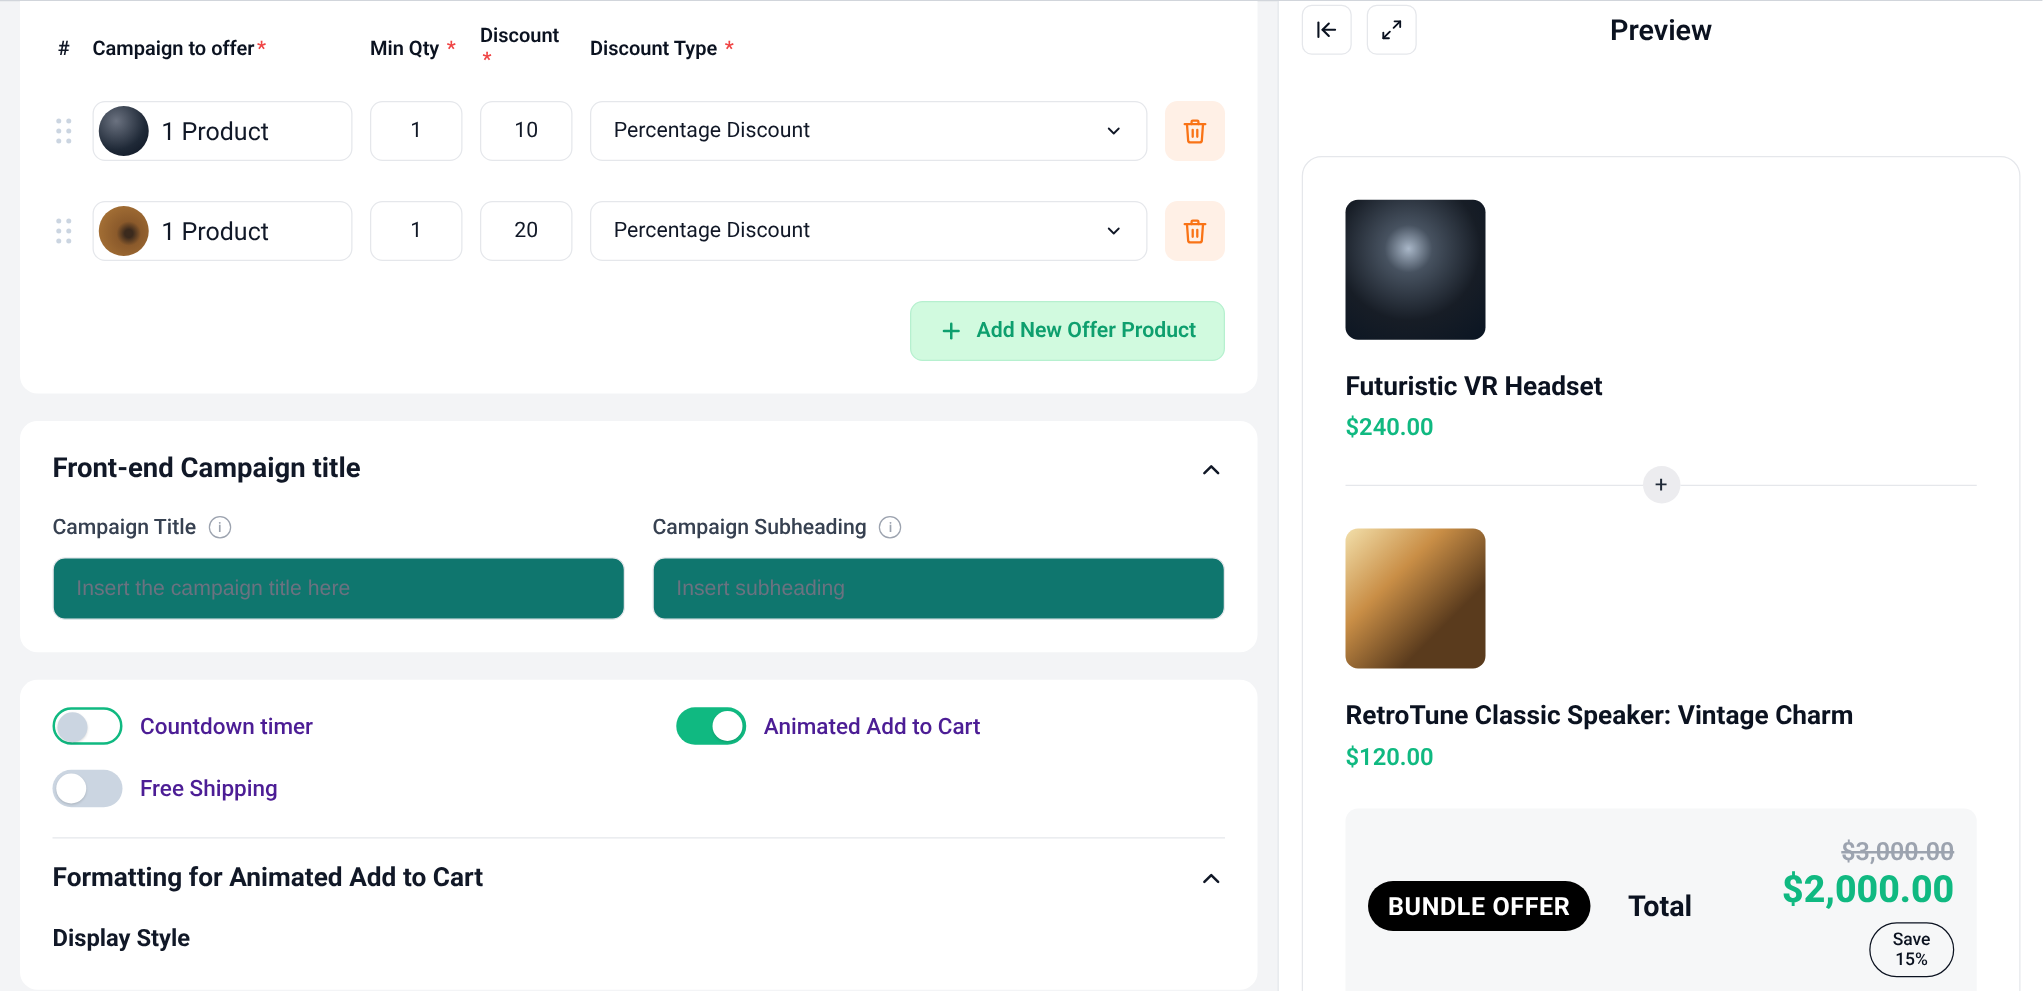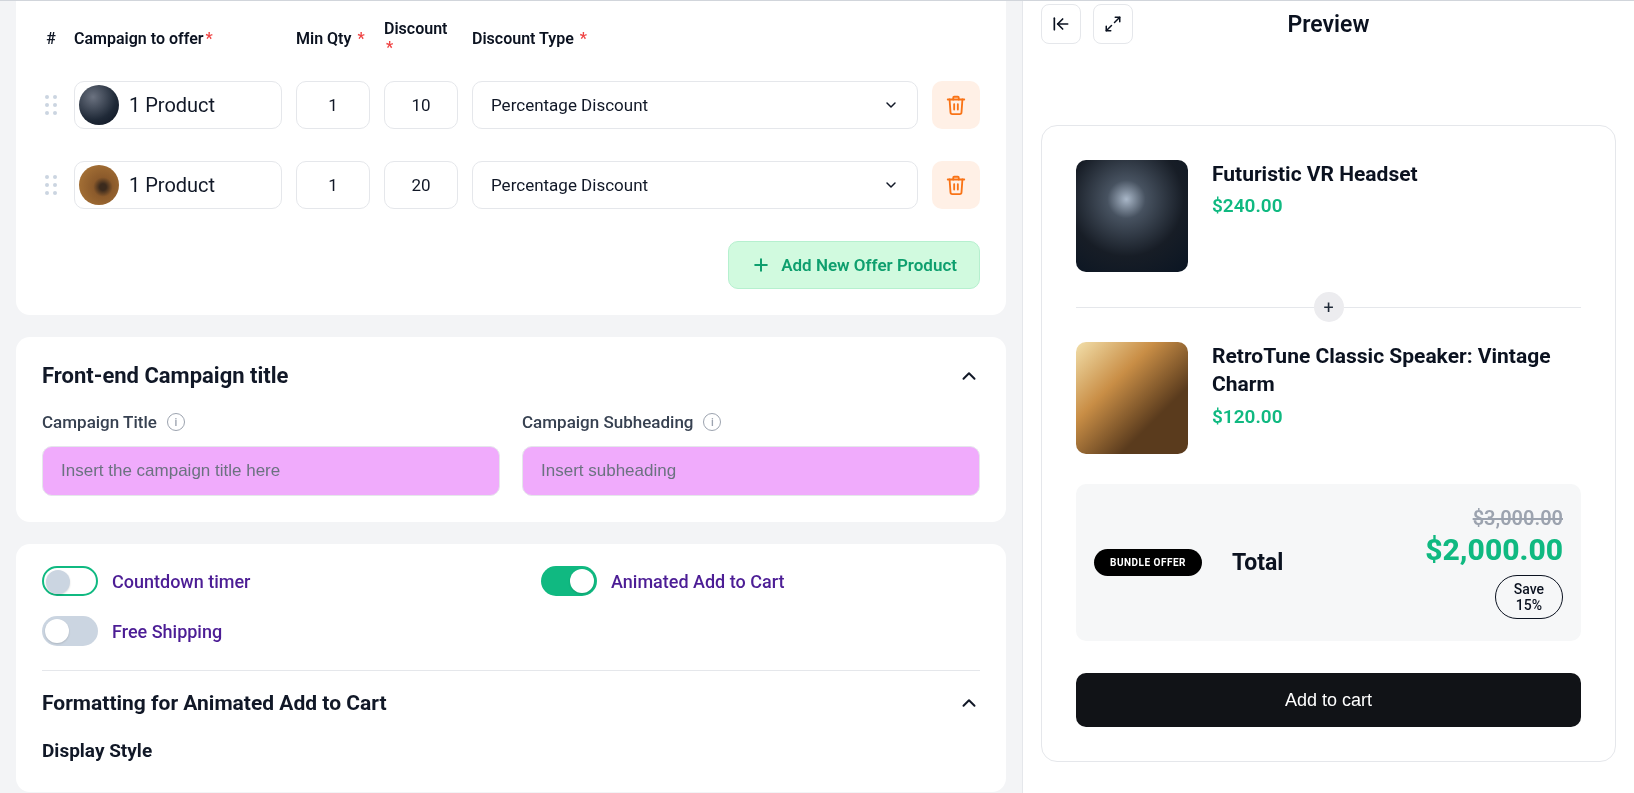--- a/index.html
+++ b/index.html
@@ -153,21 +153,21 @@
     display:flex; align-items:center; gap:10px;
     color:#374151; font-size:17px; font-weight:500;
     margin-bottom: 14px;
   }
   .info-ico { width:18px; height:18px; border:1.5px solid #9ca3af; border-radius:50%;
     display:flex; align-items:center; justify-content:center; font-size:11px; color:#9ca3af; }
   .tinput {
     width:100%; height:50px;
     border:1px solid #e5e7eb; border-radius:10px;
     padding: 0 18px; font-size:17px; color:#111827;
-    background:#f0abfc;
+    background:#0f766e;
   }
   .tinput::placeholder { color:#6b7280; }
 
   .toggle-row {
     display:flex; gap:60px; padding: 10px 0;
   }
   .toggle-item {
     display:flex; align-items:center; gap:14px; width: 50%;
     font-size:18px; font-weight:500; color:#4c1d95;
   }
@@ -218,21 +218,21 @@
     pointer-events:none;
   }
 
   .prev-card {
     margin-top: 78px;
     border:1px solid #e5e7eb; border-radius:16px;
     padding: 34px;
     background:#fff;
   }
   .pitem {
-    display:flex; gap:24px; align-items:flex-start;
+    display:flex; gap:24px; align-items:flex-start;flex-direction:column;
   }
   .pimg {
     width:112px; height:112px; border-radius:10px; flex-shrink:0;
     background: radial-gradient(circle at 45% 40%, #7a8694, #2b3440 55%, #0f141b 90%);
   }
   .pimg.vr {
     background: radial-gradient(circle at 45% 35%, #a9b7c8 0%, #475260 20%, #171d26 60%, #0a1523 100%);
   }
   .pimg.spk {
     background: linear-gradient(135deg, #f2dfaa 0%, #c98e46 35%, #5a3b1d 70%);
@@ -251,21 +251,21 @@
     color:#1f2937; font-size:18px; font-weight:400;
   }
 
   .totalbox {
     margin-top: 30px;
     background:#f6f7f8; border-radius:10px;
     padding: 22px 18px;
     display:flex; align-items:center; gap:30px;
   }
   .badge {
-    background:#000; color:#fff; font-size:10px; font-weight:700;
+    background:#000; color:#fff; font-size:20px; font-weight:700;
     letter-spacing: .5px;
     padding: 8px 16px; border-radius:999px;
   }
   .tot-lbl { font-size:23px; font-weight:700; color:#0b1220; }
   .tot-right { margin-left:auto; text-align:right; }
   .old-price { font-size:20px; color:#9ca3af; text-decoration:line-through; font-weight:600; }
   .new-price { font-size:30px; color:#10b981; font-weight:800; margin-top:2px; }
   .save-pill {
     display:inline-block; margin-top:8px;
     border:1px solid #0b1220; border-radius:999px;

